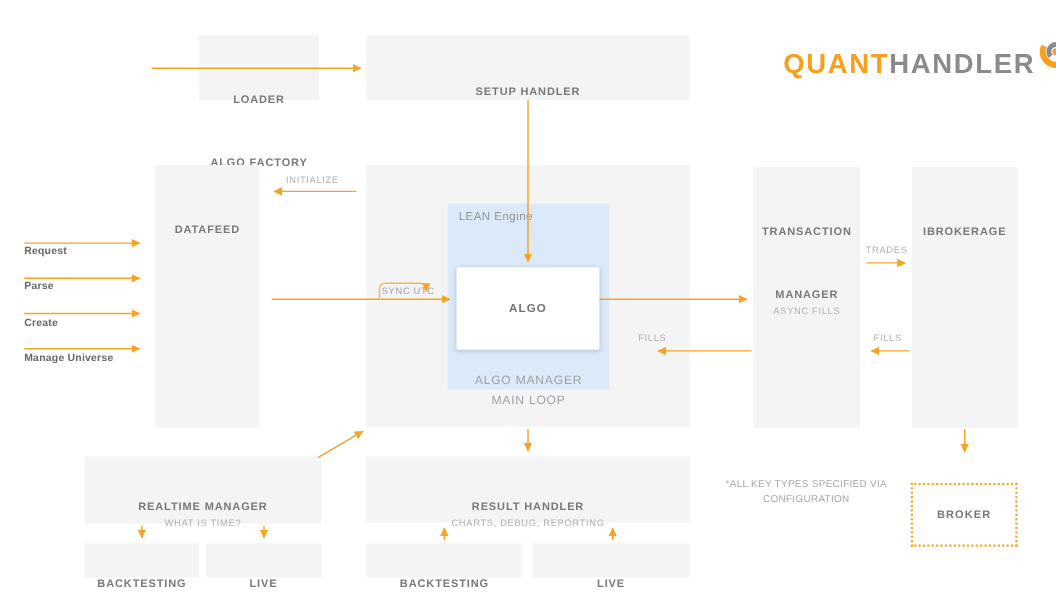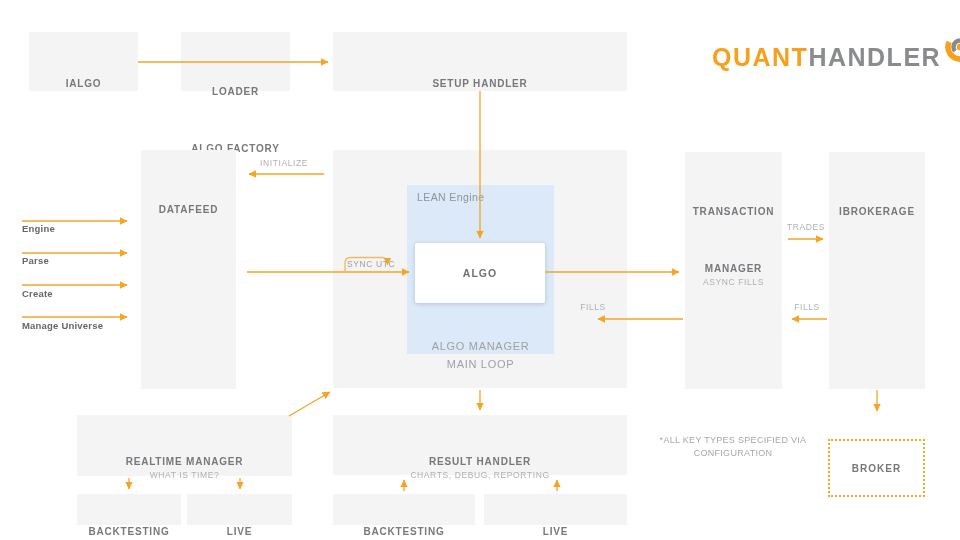--- a/index.html
+++ b/index.html
@@ -48,23 +48,20 @@
   #logo .quant{color:#f7a01b;}
   #logo .connect{color:#8a8b8c;}
   #logo .mark{position:relative;top:-8px;margin-left:2px;}
   svg.overlay{position:absolute;left:0;top:0;pointer-events:none;}
 </style>
 </head>
 <body>
 
 <div id="stage">
 
-  <div class="box" style="left:29px;top:32px;width:109px;height:59px;">
-    <div class="title">IALGO</div>
-  </div>
 
   <div class="box" style="left:181px;top:32px;width:109px;height:59px;justify-content:space-between;padding:9px 0 10px 0;">
     <div class="title">LOADER</div>
     <div class="title">ALGO FACTORY</div>
   </div>
 
   <div class="box" style="left:333px;top:32px;width:294px;height:59px;">
     <div class="title">SETUP HANDLER</div>
   </div>
 
@@ -82,21 +79,21 @@
 
   <div class="box top-align" style="left:141px;top:150px;width:95px;height:239px;">
     <div class="title">DATAFEED</div>
   </div>
 
   <div class="box" style="left:333px;top:150px;width:294px;height:238px;"></div>
 
   <div class="blue-panel" style="left:407px;top:185px;width:147px;height:169px;"></div>
   <div class="lean-label" style="left:417px;top:191px;">LEAN Engine</div>
 
-  <div class="algo-box" style="left:415px;top:243px;width:130px;height:60px;">
+  <div class="algo-box" style="left:415px;top:243px;width:130px;height:75px;">
     <div class="title">ALGO</div>
   </div>
 
   <div class="inner-label" style="left:407px;top:340px;width:147px;">ALGO MANAGER</div>
   <div class="inner-label" style="left:407px;top:358px;width:147px;">MAIN LOOP</div>
 
   <div class="box top-align" style="left:685px;top:152px;width:97px;height:237px;">
     <div class="title">TRANSACTION</div>
     <div class="title">MANAGER</div>
     <div class="subtitle">ASYNC FILLS</div>
@@ -138,21 +135,21 @@
     <div>*ALL KEY TYPES SPECIFIED VIA</div>
     <div>CONFIGURATION</div>
   </div>
 
   <div class="edge-label" style="left:244px;top:158px;width:80px;">INITIALIZE</div>
   <div class="edge-label" style="left:347px;top:259px;width:40px;color:#9ea0a3;">SYNC UTC</div>
   <div class="edge-label" style="left:578px;top:302px;width:30px;">FILLS</div>
   <div class="edge-label" style="left:781px;top:222px;width:50px;">TRADES</div>
   <div class="edge-label" style="left:792px;top:302px;width:30px;">FILLS</div>
 
-  <div class="side-label" style="left:22px;top:223px;">Engine</div>
+  <div class="side-label" style="left:22px;top:223px;">Request</div>
   <div class="side-label" style="left:22px;top:255px;">Parse</div>
   <div class="side-label" style="left:22px;top:288px;">Create</div>
   <div class="side-label" style="left:22px;top:320px;">Manage Universe</div>
 
   <svg class="overlay" width="960" height="540">
     <defs>
       <marker id="ar" viewBox="0 0 8 8" refX="6.5" refY="4" markerWidth="7" markerHeight="7" orient="auto-start-reverse">
         <path d="M0,0.6 L7,4 L0,7.4 Z" fill="#f5a424"></path>
       </marker>
     </defs>

